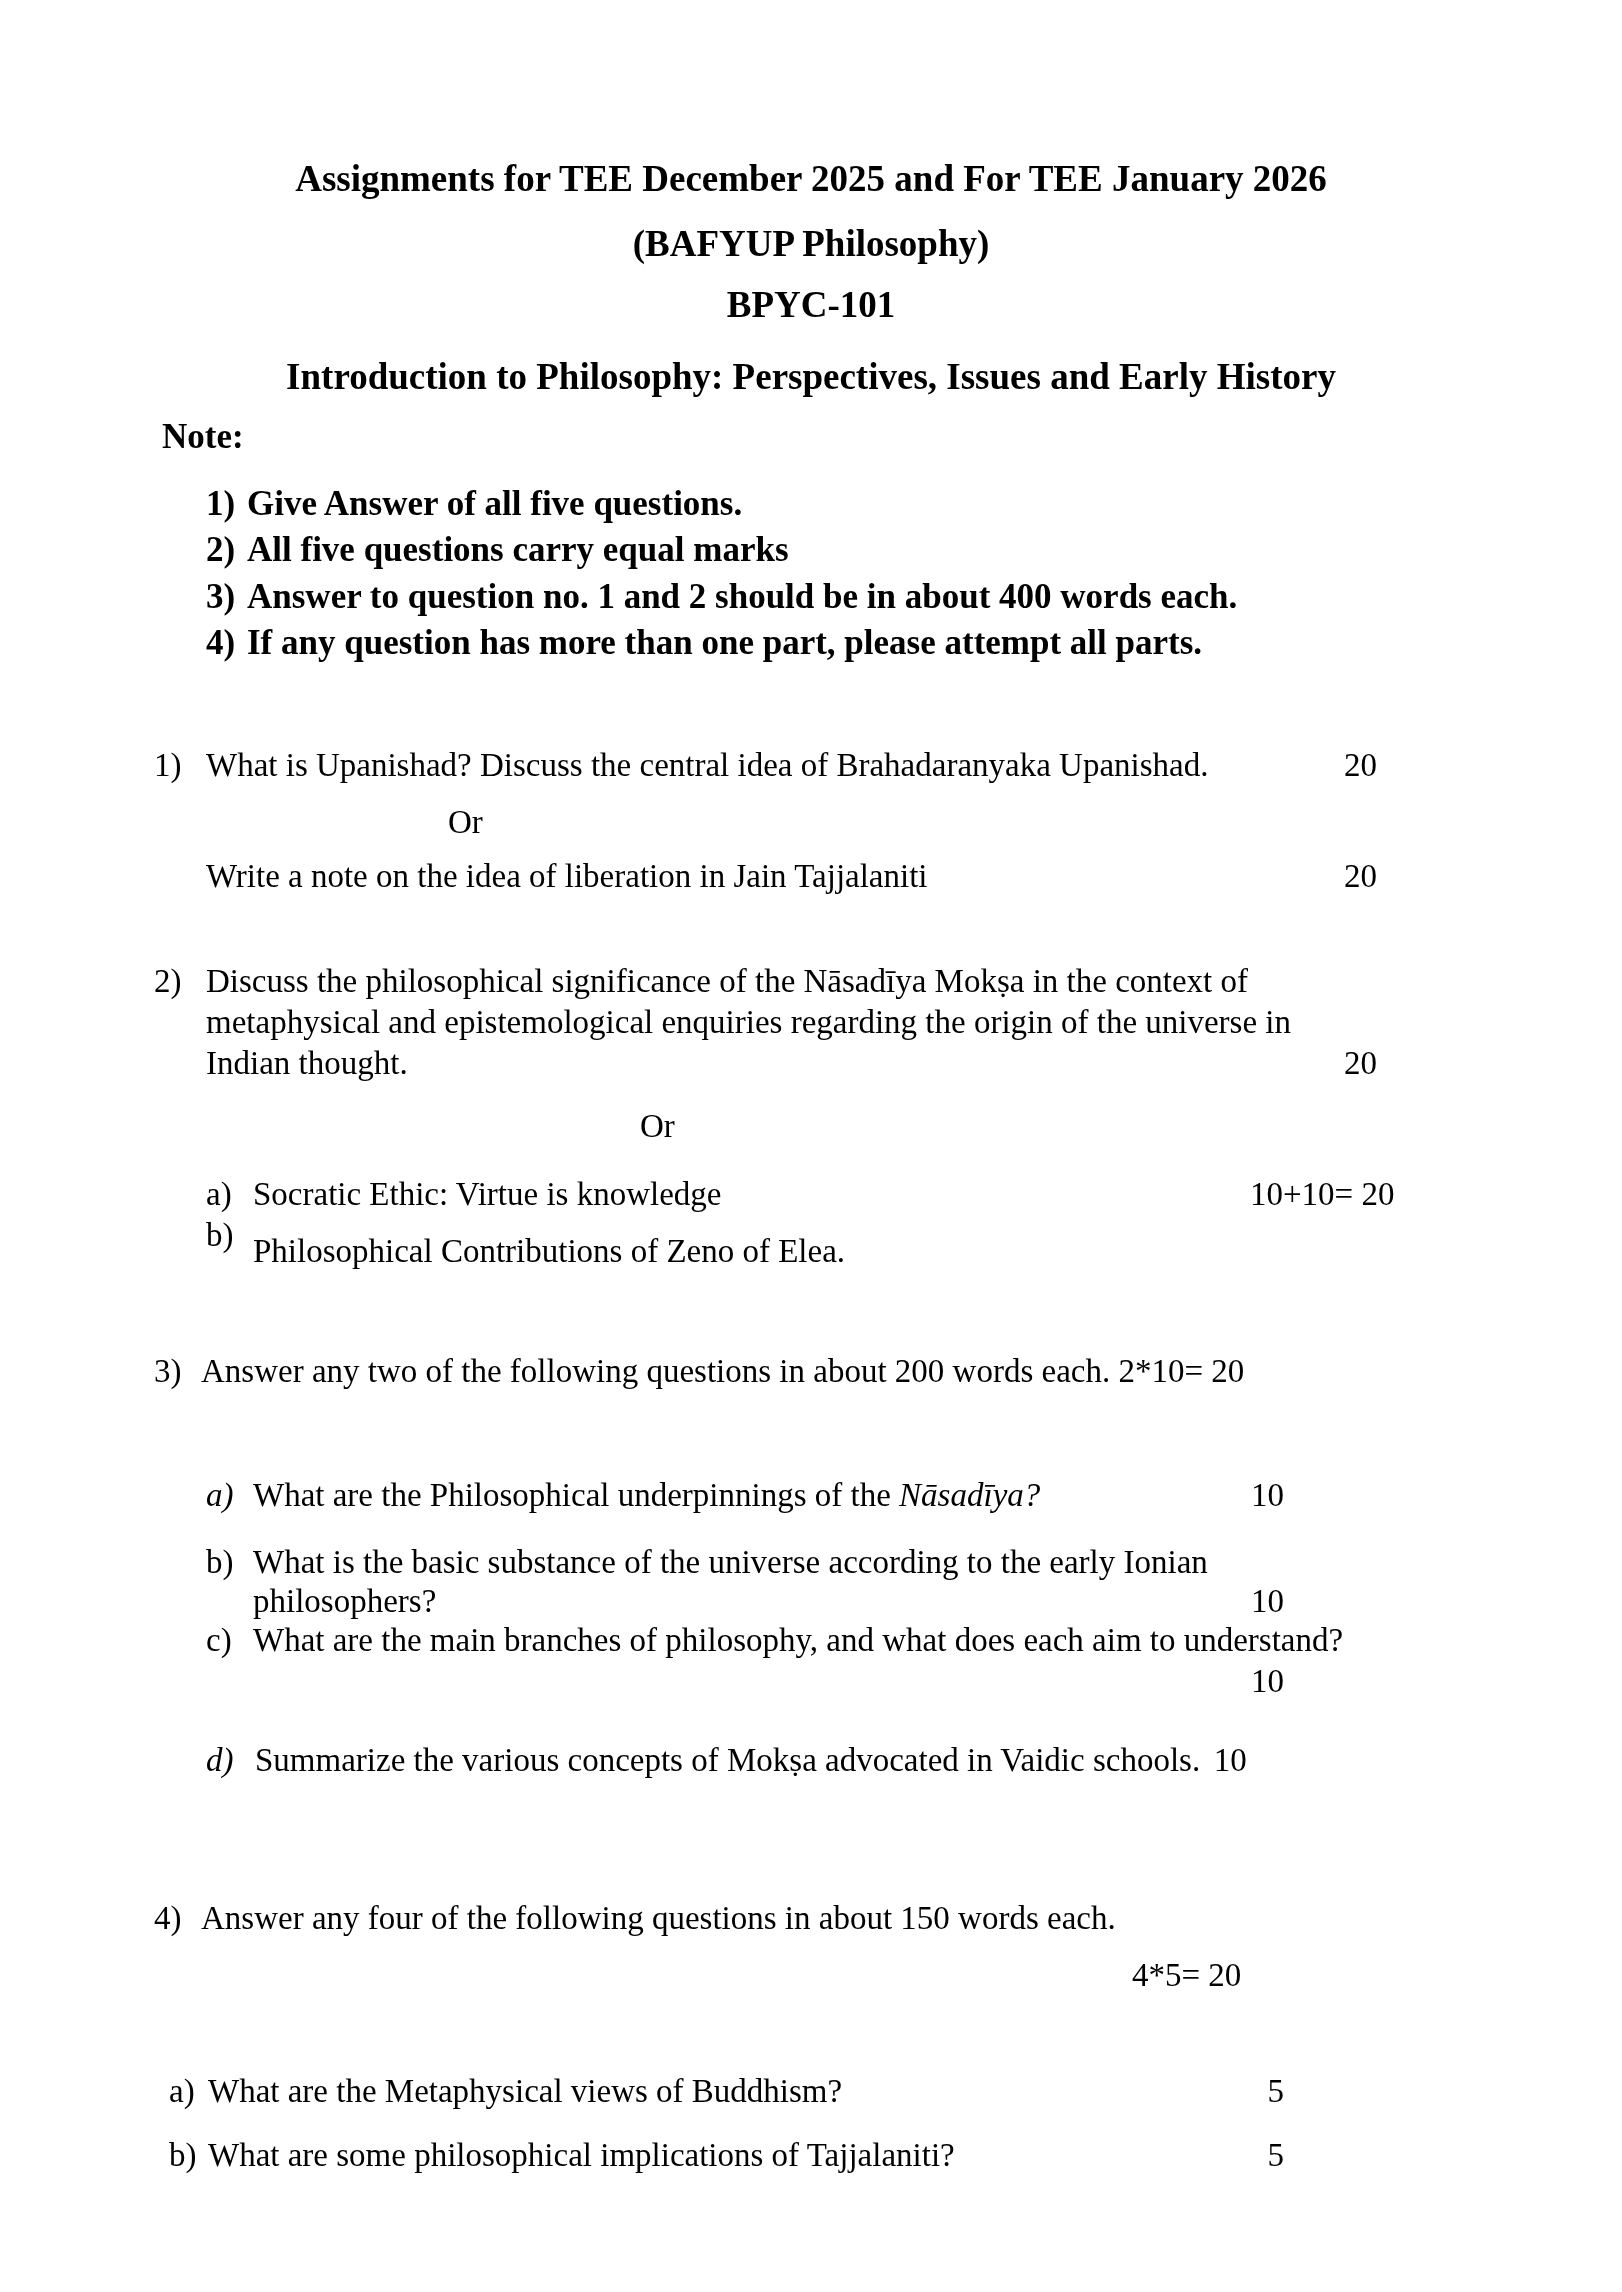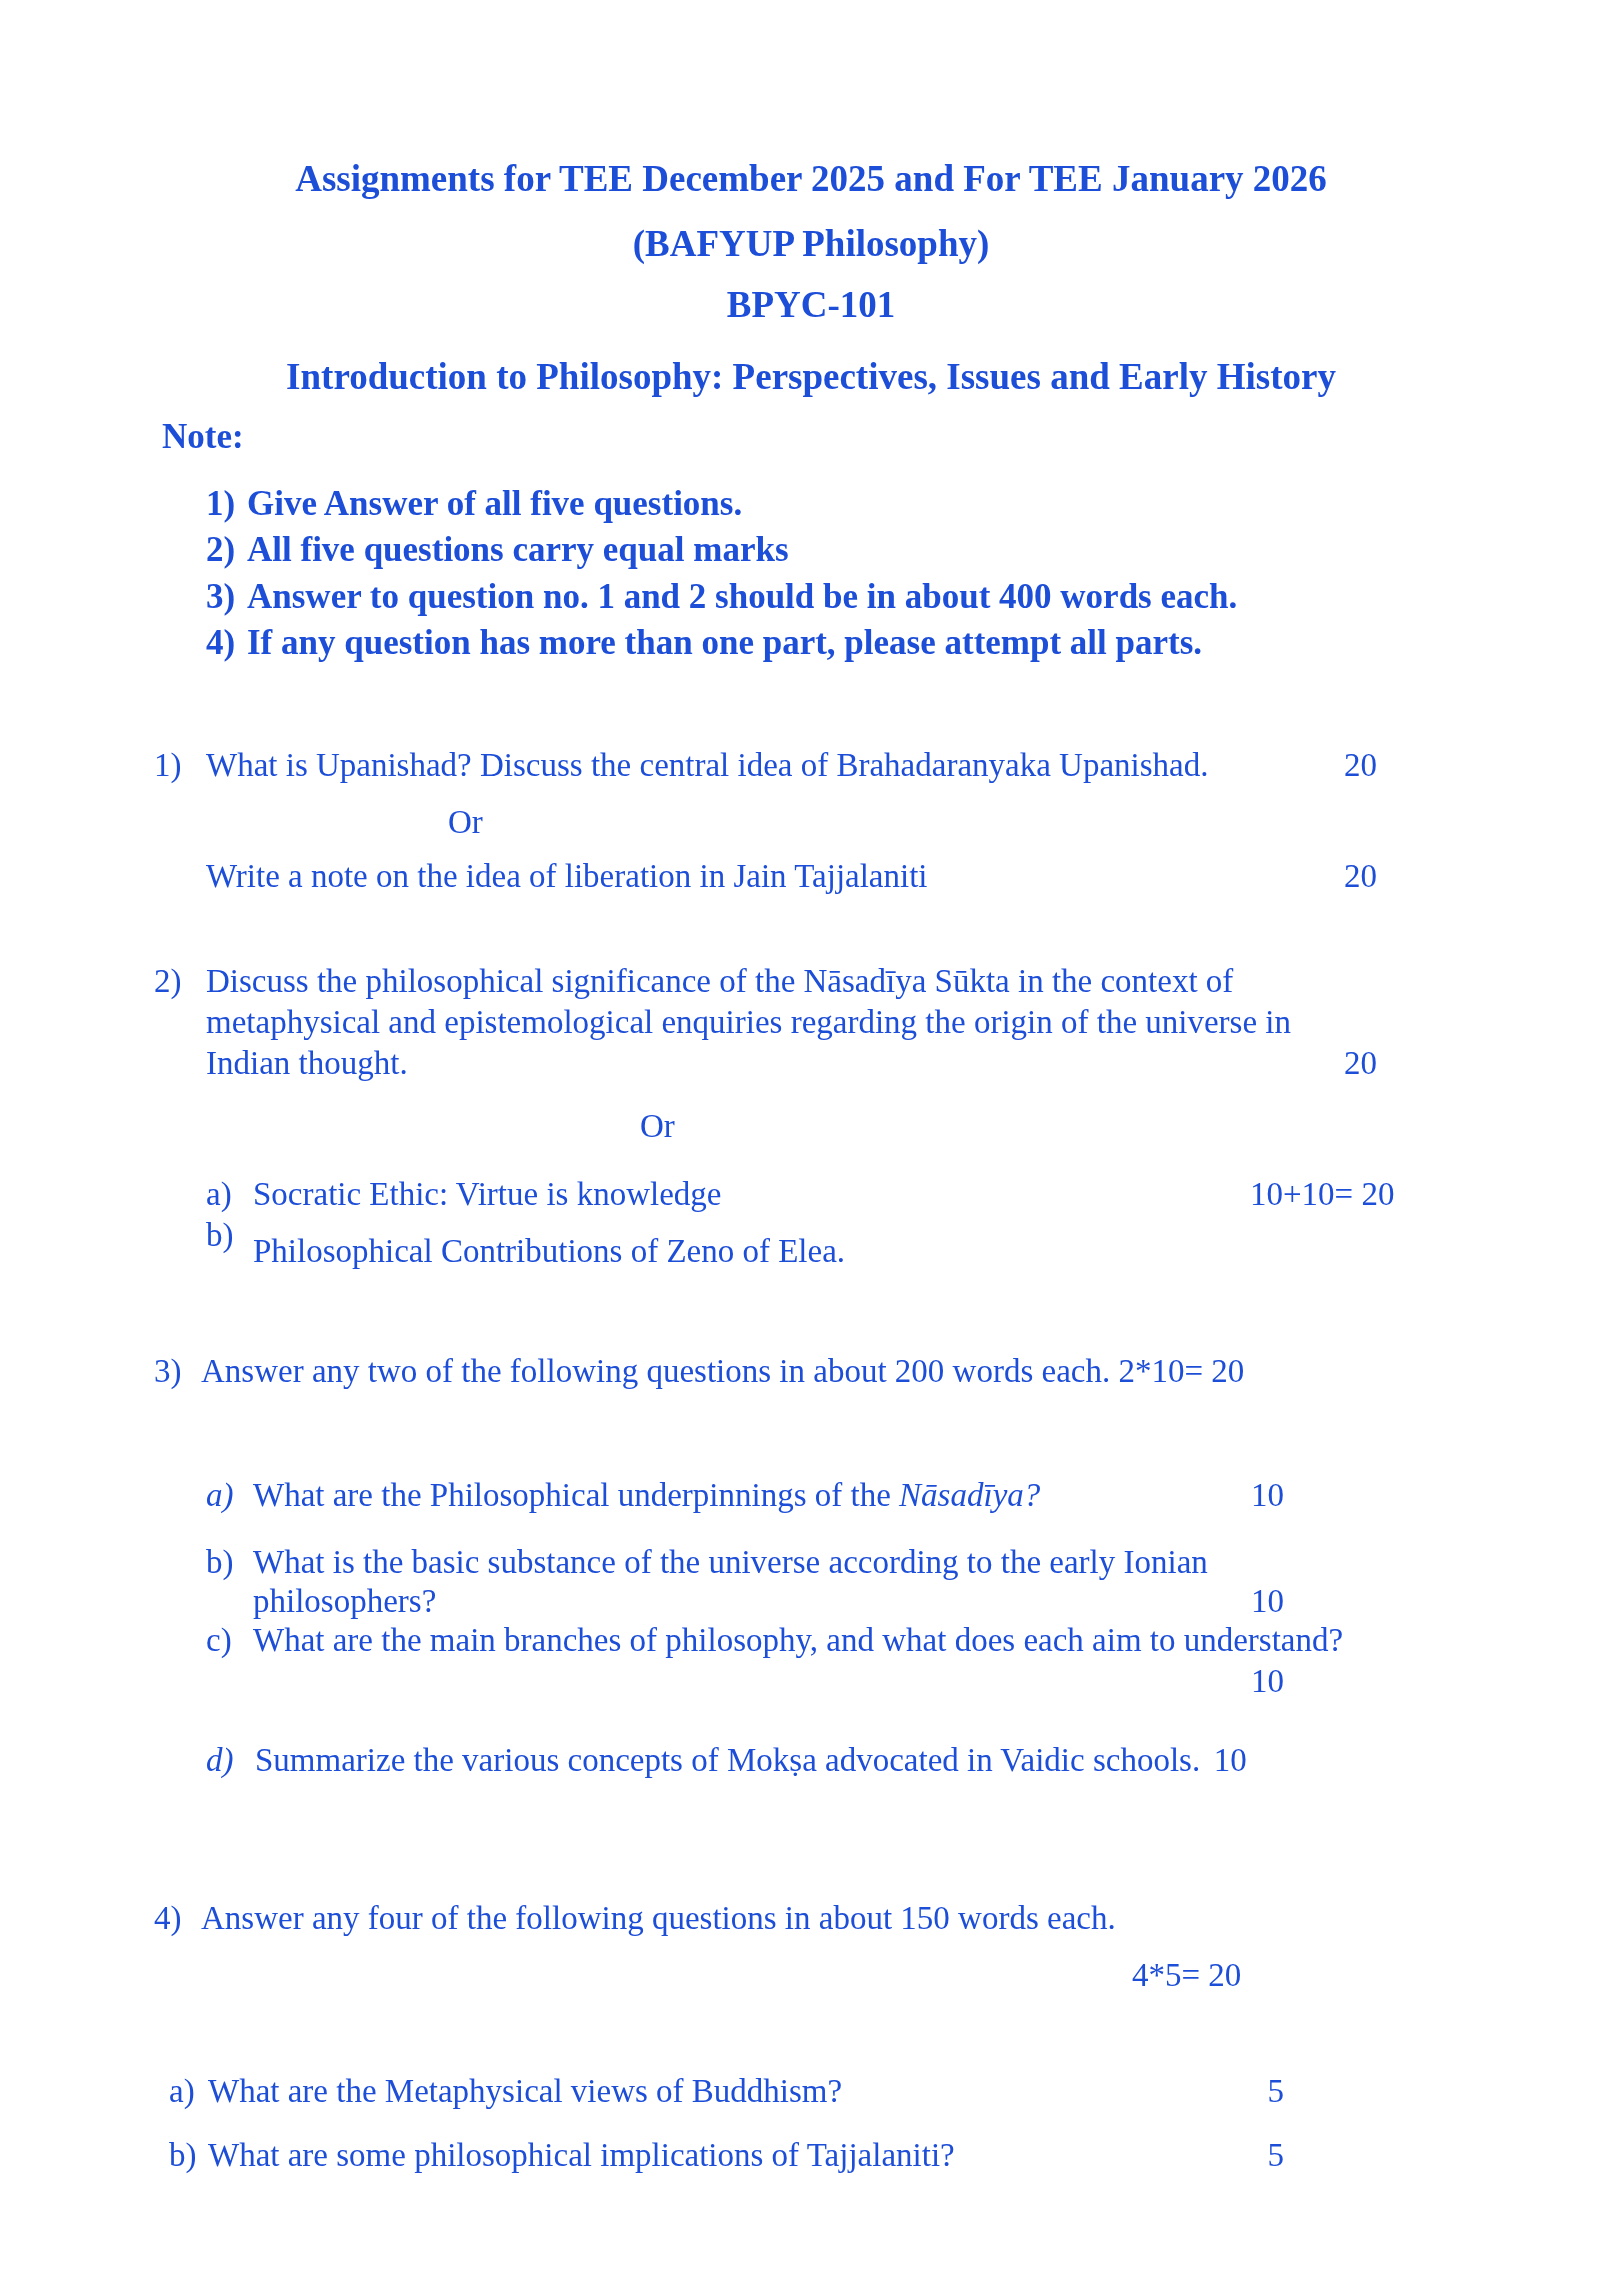--- a/index.html
+++ b/index.html
@@ -6,21 +6,21 @@
     margin: 0;
     padding: 0;
     background: #e8e8e8;
   }
   .page {
     position: relative;
     width: 1622px;
     height: 2293px;
     background: #ffffff;
     font-family: "Liberation Serif", "DejaVu Serif", serif;
-    color: #1d4ed8;
+    color: #000000;
     overflow: hidden;
   }
   .line {
     position: absolute;
     white-space: nowrap;
     font-size: 33px;
     line-height: 1.18;
   }
   .hdr {
     position: absolute;
@@ -69,21 +69,21 @@
   <div class="line" style="left:154px; top:746px">1)</div>
   <div class="line" style="left:206px; top:746px">What is Upanishad? Discuss the central idea of Brahadaranyaka Upanishad.</div>
   <div class="line mr1380" style="top:746px">20</div>
 
   <div class="line" style="left:448px; top:803px">Or</div>
 
   <div class="line" style="left:206px; top:857px">Write a note on the idea of liberation in Jain Tajjalaniti</div>
   <div class="line mr1380" style="top:857px">20</div>
 
   <div class="line" style="left:154px; top:962px">2)</div>
-  <div class="line" style="left:206px; top:962px">Discuss the philosophical significance of the Nāsadīya Sūkta in the context of</div>
+  <div class="line" style="left:206px; top:962px">Discuss the philosophical significance of the Nāsadīya Mokṣa in the context of</div>
   <div class="line" style="left:206px; top:1003px">metaphysical and epistemological enquiries regarding the origin of the universe in</div>
   <div class="line" style="left:206px; top:1044px">Indian thought.</div>
   <div class="line mr1380" style="top:1044px">20</div>
 
   <div class="line" style="left:640px; top:1107px">Or</div>
 
   <div class="line" style="left:206px; top:1175px">a)</div>
   <div class="line" style="left:253px; top:1175px">Socratic Ethic: Virtue is knowledge</div>
   <div class="line" style="left:1250px; top:1175px">10+10= 20</div>
 

